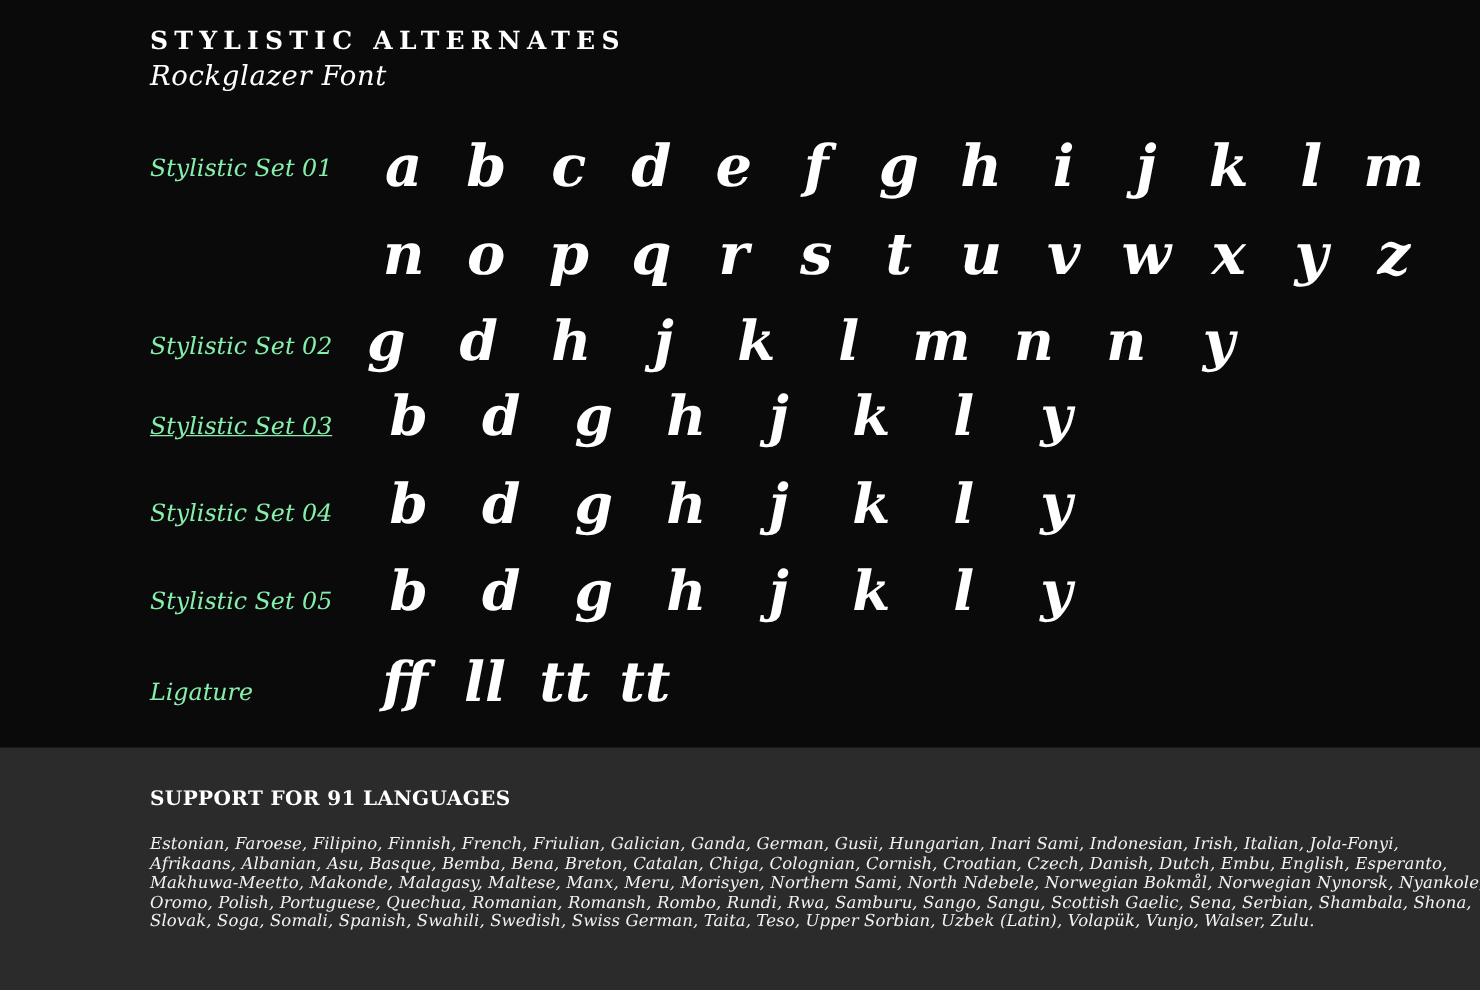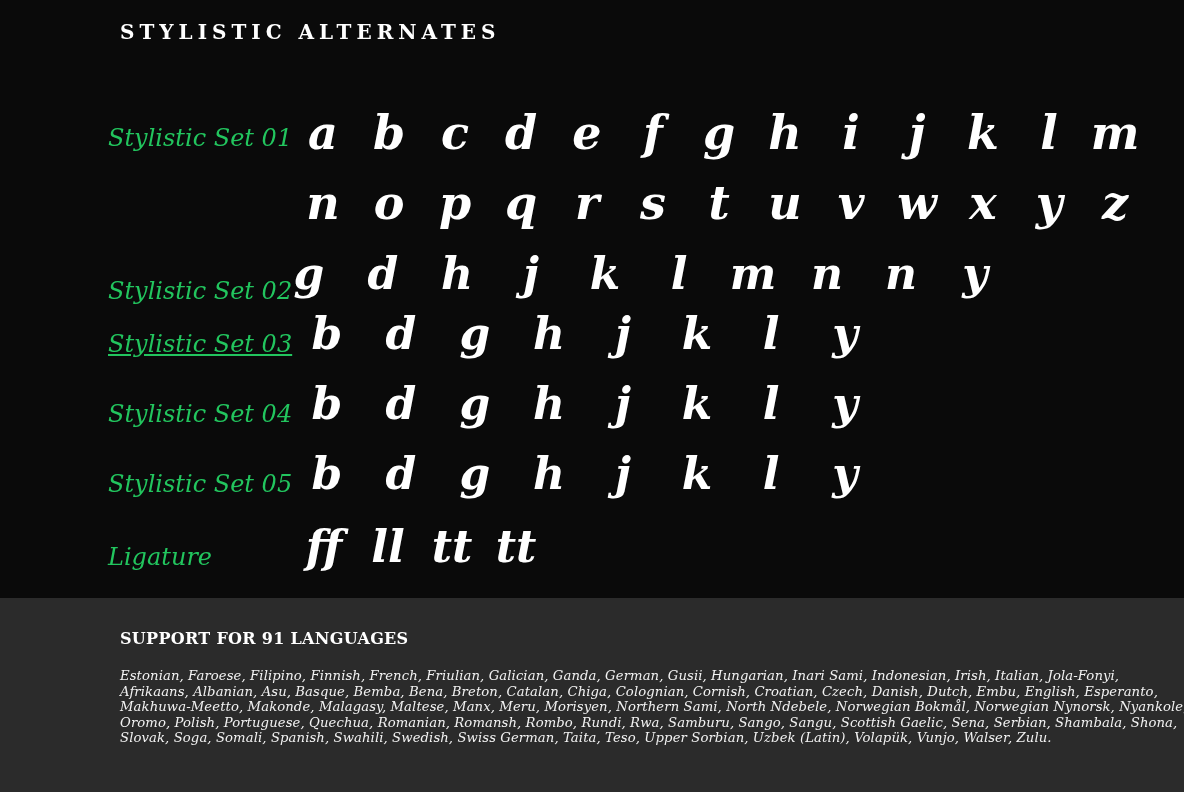--- a/index.html
+++ b/index.html
@@ -56,25 +56,25 @@
   }
 
   .size-lg .glyph { font-size: 46px; width: 66px; }
   .size-sm .glyph { font-size: 44px; width: 74px; }
   .size-lig .glyph { font-size: 44px; width: 64px; }
 
   .rowblock { position: absolute; left: 0; width: 1184px; }
 
   .label-abs {
     position: absolute;
-    left: 108px;
-    color: #22c55e;
-    font-family: "DejaVu Serif", serif;
-    font-style: italic;
-    font-size: 24px;
+    left: 120px;
+    color: #86efac;
+    font-family: "DejaVu Serif", serif;
+    font-style: italic;
+    font-size: 19px;
     white-space: nowrap;
   }
   .glyphs-abs {
     position: absolute;
     display: flex;
     align-items: baseline;
     white-space: nowrap;
   }
 
   
@@ -112,20 +112,21 @@
   }
   .lang-line { display: block; white-space: nowrap; }
 </style>
 </head>
 <body>
 
 <div class="page">
 
   <div class="header">
     <div class="title">STYLISTIC ALTERNATES</div>
+    <div class="subtitle">Rockglazer Font</div>
   </div>
 
   <div>
 
     <div class="rowblock" style="top:110px;">
       <div class="label-abs" style="top:14px;">Stylistic Set 01</div>
       <div class="glyphs-abs size-lg" style="left:290px; top:0px;">
         <span class="glyph">a</span>
         <span class="glyph">b</span>
         <span class="glyph">c</span>
@@ -151,21 +152,21 @@
         <span class="glyph">u</span>
         <span class="glyph">v</span>
         <span class="glyph">w</span>
         <span class="glyph">x</span>
         <span class="glyph">y</span>
         <span class="glyph">z</span>
       </div>
     </div>
 
     <div class="rowblock" style="top:252px;">
-      <div class="label-abs" style="top:14px;margin-top:11px;">Stylistic Set 02</div>
+      <div class="label-abs" style="top:14px;">Stylistic Set 02</div>
       <div class="glyphs-abs size-sm" style="left:272px; top:0px;">
         <span class="glyph">g</span>
         <span class="glyph">d</span>
         <span class="glyph">h</span>
         <span class="glyph">j</span>
         <span class="glyph">k</span>
         <span class="glyph">l</span>
         <span class="glyph">m</span>
         <span class="glyph">n</span>
         <span class="glyph">n</span>

